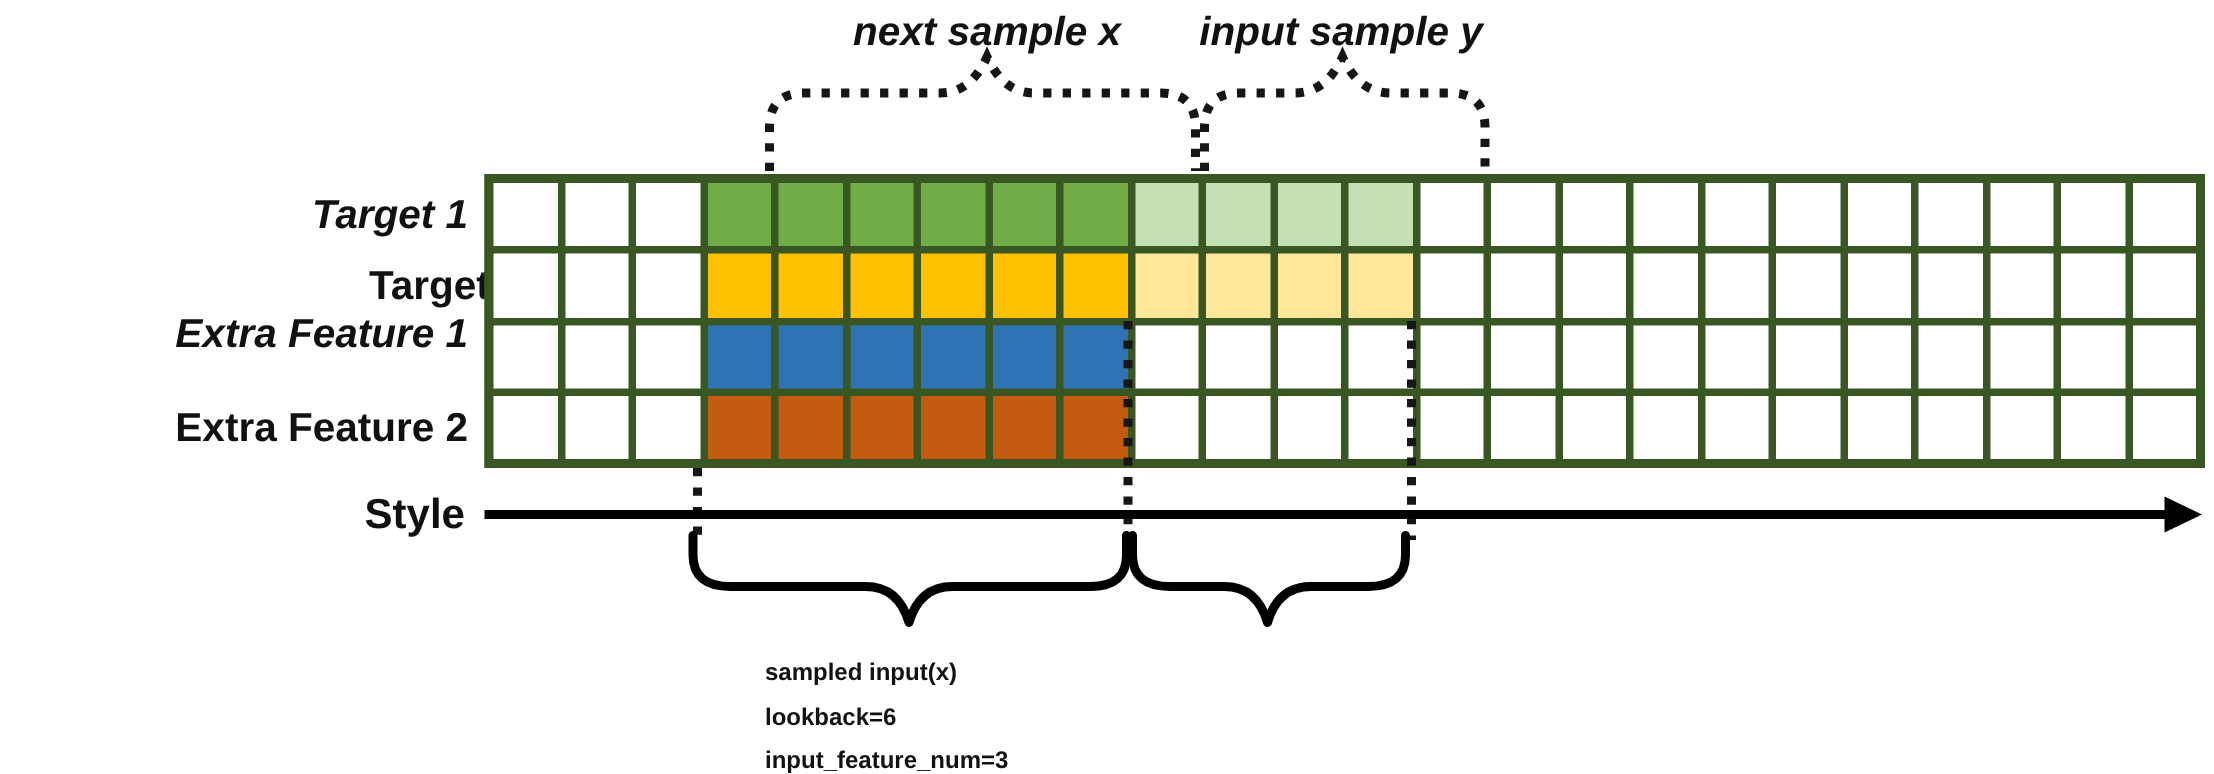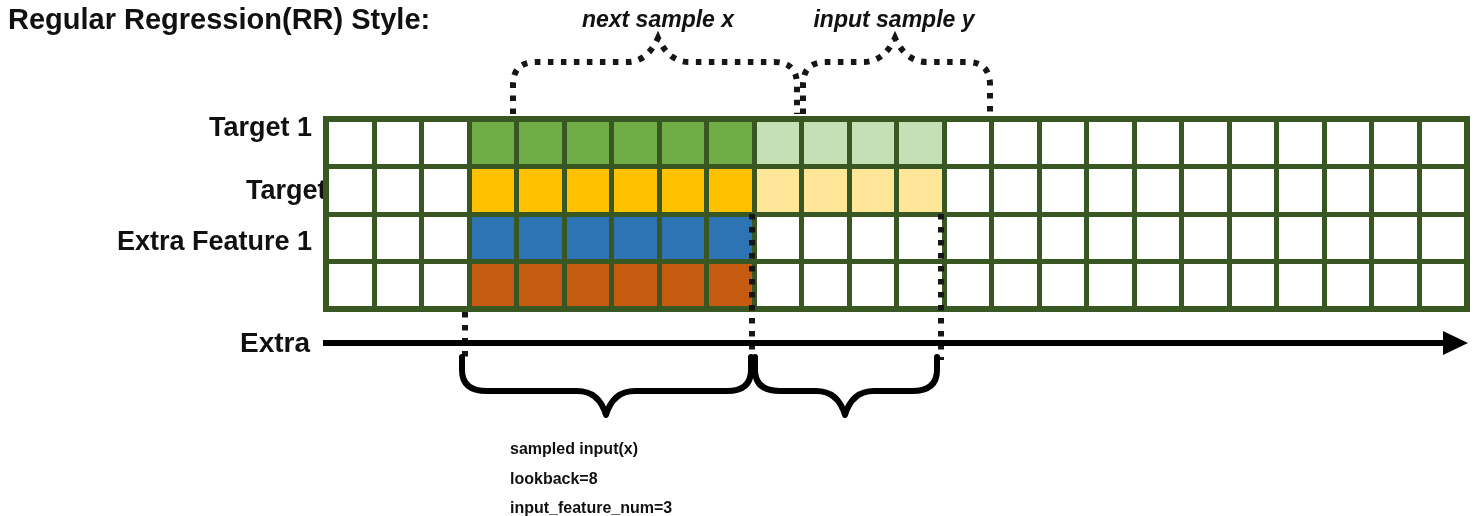--- a/index.html
+++ b/index.html
@@ -10,21 +10,21 @@
     font-family:"Liberation Sans", sans-serif;
     color:#111;
     overflow:hidden;
   }
   .title{
     position:absolute;left:8px;top:3px;
     font-size:29px;font-weight:700;letter-spacing:0px;
   }
   .brace-label{
     position:absolute;top:6px;transform:translateX(-50%);
-    font-size:23px;font-weight:700;font-style:italic;
+    font-size:27px;font-weight:700;font-style:italic;
     white-space:nowrap;
   }
   #brace-label-x{left:658px;}
   #brace-label-y{left:894px;}
   .row-label{
     position:absolute;left:0;width:312px;text-align:right;
     font-size:27px;font-weight:700;white-space:nowrap;line-height:34px;
   }
   .time-label{
     position:absolute;left:0;width:310px;top:327px;text-align:right;
@@ -50,28 +50,28 @@
     font-size:16px;font-weight:700;line-height:29.5px;white-space:nowrap;
   }
   #annot-input{left:510px;}
   #annot-output{left:770px;}
 </style>
 </head>
 <body>
 
 <div id="canvas">
 
-  <div class="title">Regular Regression(RR) Style:</div>
 
   <div class="brace-label" id="brace-label-x">next sample x</div>
   <div class="brace-label" id="brace-label-y">input sample y</div>
 
-  <div class="row-label" style="top:110px;">Target 1</div>
+  <div class="row-label" style="top:126px;font-style:italic;">Target 1</div>
   <div class="row-label" style="top:173px;padding-left:37px;">Target 2</div>
-  <div class="row-label" style="top:224px;">Extra Feature 1</div>
+  <div class="row-label" style="top:205px;font-style:italic;">Extra Feature 1</div>
+  <div class="row-label" style="top:268px;">Extra Feature 2</div>
 
   <div id="sample-grid" style="background: rgb(56, 87, 35); border-color: rgb(56, 87, 35);">
       <div class="cell" style="background: rgb(255, 255, 255);"></div>
       <div class="cell" style="background: rgb(255, 255, 255);"></div>
       <div class="cell" style="background: rgb(255, 255, 255);"></div>
       <div class="cell" style="background: rgb(112, 173, 71);"></div>
       <div class="cell" style="background: rgb(112, 173, 71);"></div>
       <div class="cell" style="background: rgb(112, 173, 71);"></div>
       <div class="cell" style="background: rgb(112, 173, 71);"></div>
       <div class="cell" style="background: rgb(112, 173, 71);"></div>
@@ -176,21 +176,21 @@
     <path class="dotted" d="M941,214 L941,360"></path>
 
     <line class="axis-line" x1="323" y1="343" x2="1444" y2="343"></line>
     <polygon class="arrow-head" points="1443,331 1443,355 1468,343"></polygon>
 
     <path class="solid-brace" d="M462,357 L462,370 Q462,391 487,391 L577,391 Q599,391 606,415 Q613,391 635,391 L727,391 Q751,391 751,370 L751,357"></path>
 
     <path class="solid-brace" d="M755,357 L755,370 Q755,391 780,391 L816,391 Q838,391 845,415 Q852,391 874,391 L912,391 Q937,391 937,370 L937,357"></path>
   </svg>
 
-  <div class="time-label">Extra</div>
+  <div class="time-label">Style</div>
 
   <div class="annot-block" id="annot-input">
     <div>sampled input(x)</div>
-    <div>lookback=8</div>
+    <div>lookback=6</div>
     <div>input_feature_num=3</div>
   </div>
 
 </div>
 
 </body></html>

